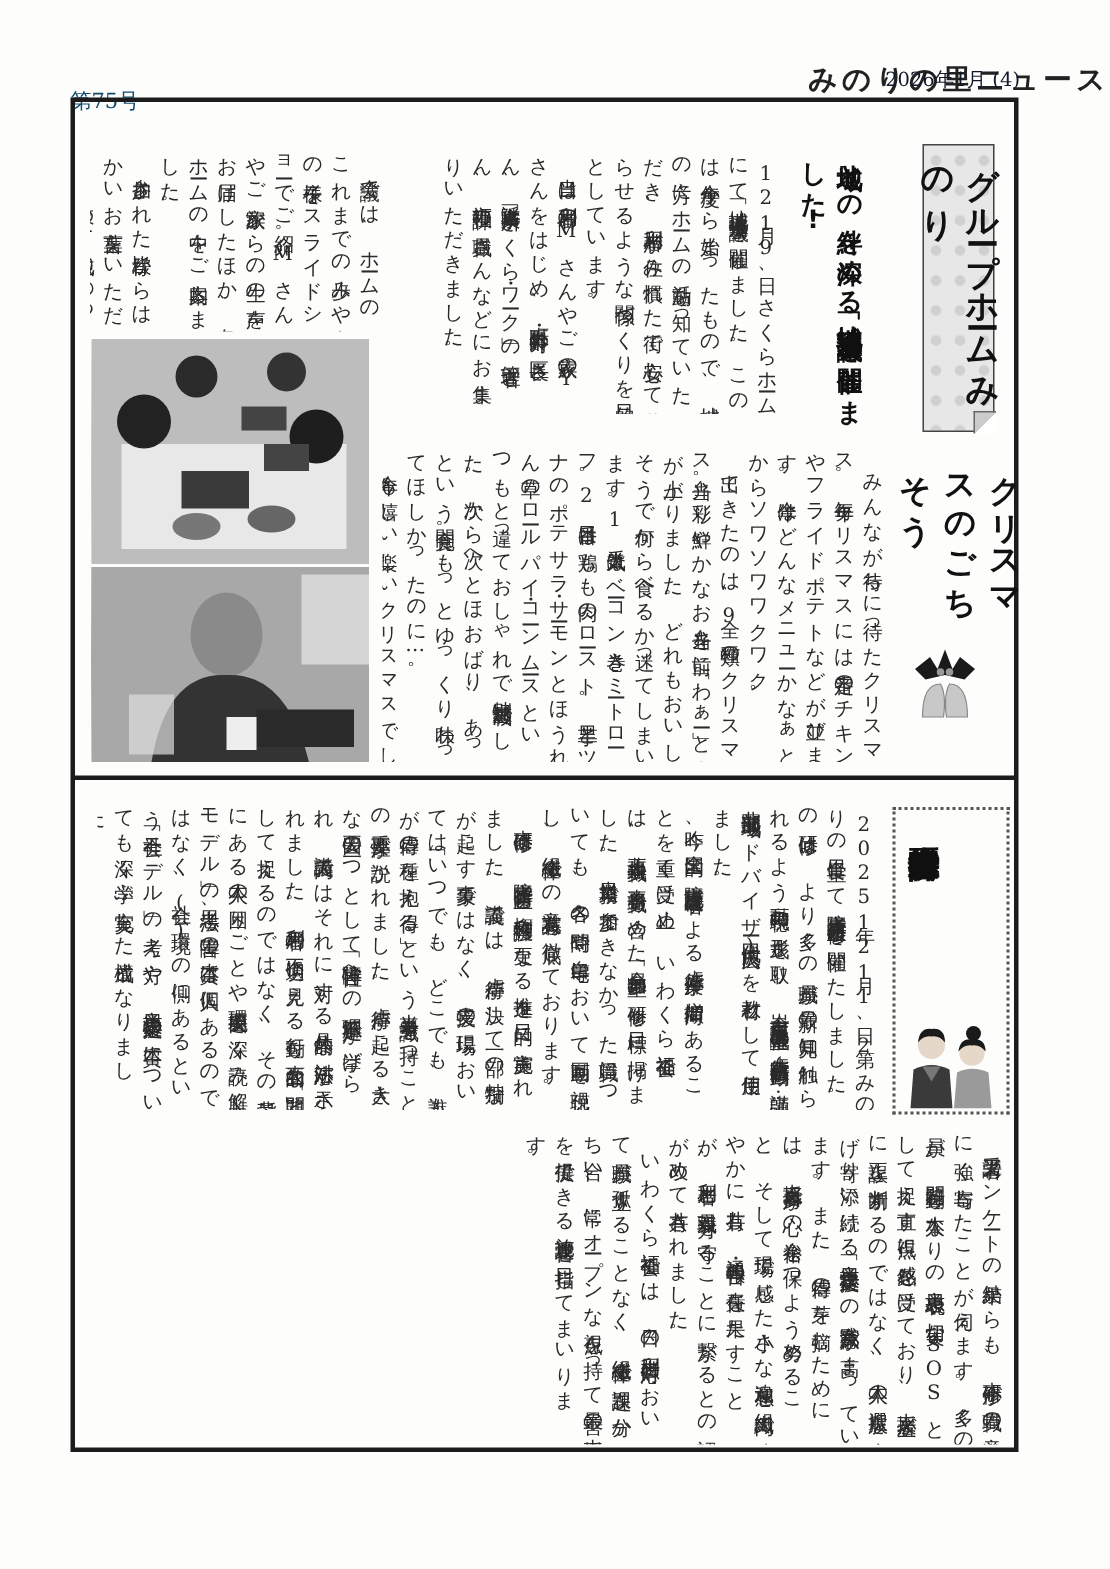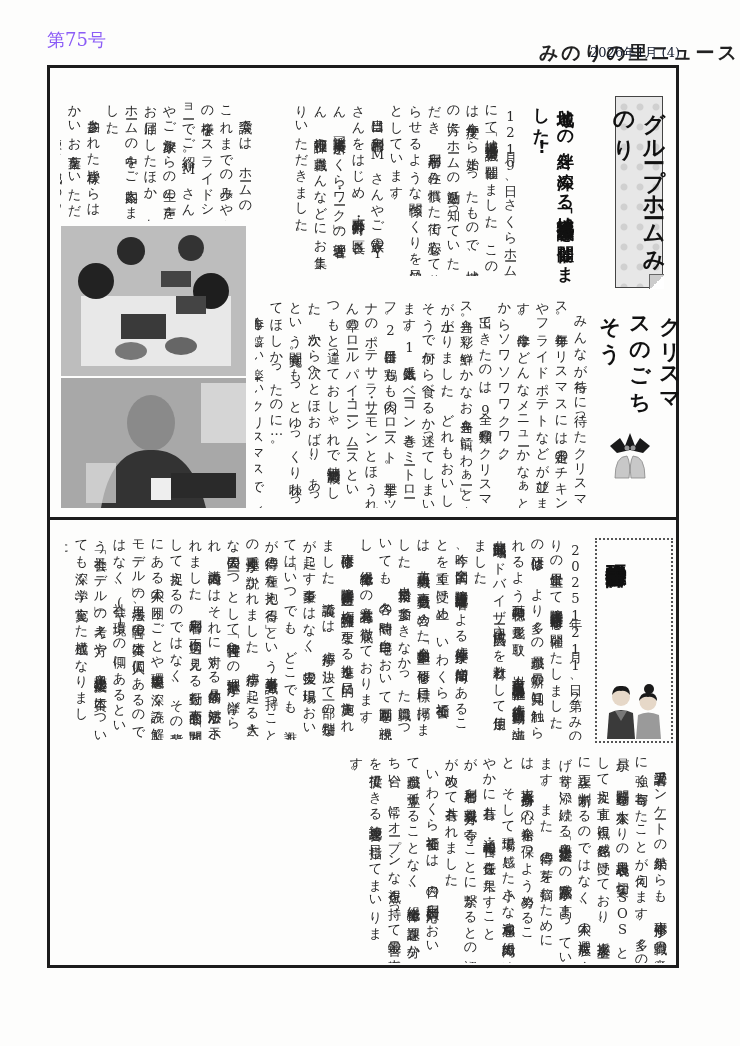--- a/index.html
+++ b/index.html
@@ -1,20 +1,20 @@
 <!DOCTYPE html>
 <html><head>
 <meta charset="utf-8">
 <style>
   html, body { margin:0; padding:0; }
   body {
     width:740px; height:1046px; background:#fdfdfc; position:relative; overflow:hidden;
     font-family: "DejaVu Serif", "Liberation Serif", serif; color:#2a2a2a;
   }
-  .hdr-issue { position:absolute; left:47px; top:28px; font-size:18px; color:#8b5cf6; }
+  .hdr-issue { position:absolute; left:47px; top:59px; font-size:14px; color:#0c4a6e; }
   .hdr-title { position:absolute; left:0; width:740px; top:40px; text-align:right; font-family:"DejaVu Sans", sans-serif; font-weight:bold; font-size:19px; letter-spacing:3px; color:#222; }
   .hdr-date { position:absolute; right:60px; top:44px; font-size:13px; color:#0f172a; }
 
   .frame { position:absolute; left:47px; top:65px; width:632px; height:903px; border:3px solid #1c1c1c; box-sizing:border-box; }
   .divider { position:absolute; left:0; right:0; top:449px; border-top:3px solid #1c1c1c; }
 
   .vt { writing-mode: vertical-rl; text-orientation: upright; }
   .body-text { font-size:13.2px; line-height:19px; letter-spacing:1.1px; }
   .body-text p { margin:0; text-indent:1em; }
 

